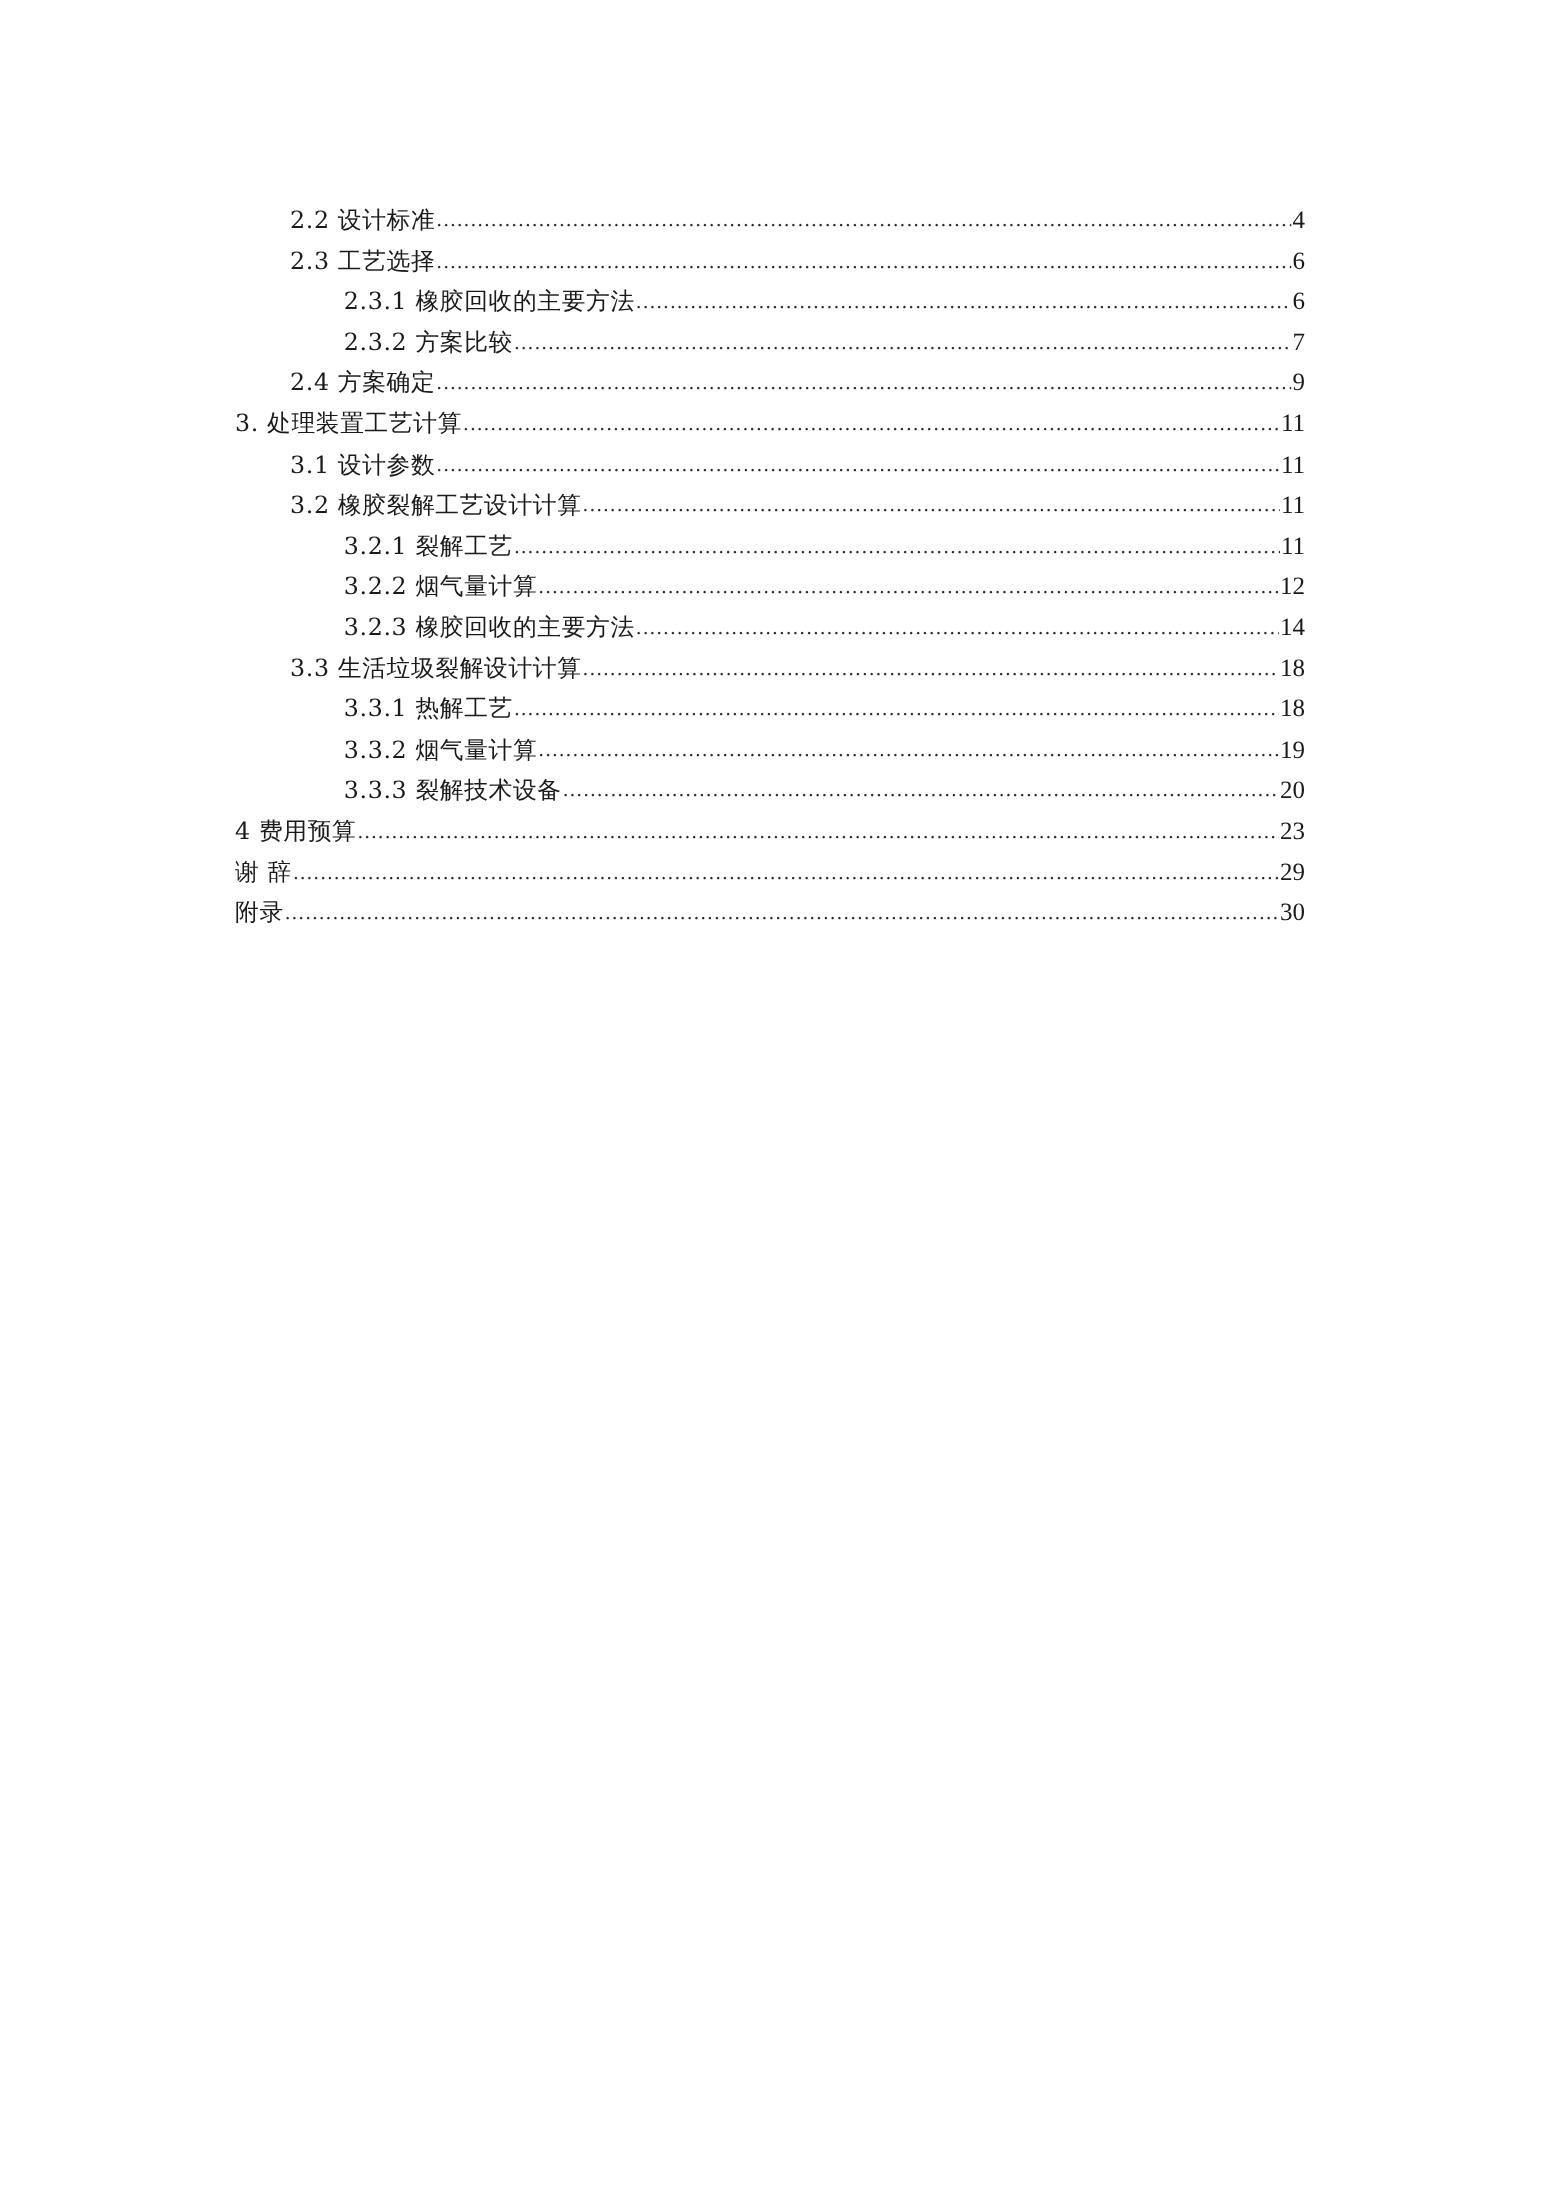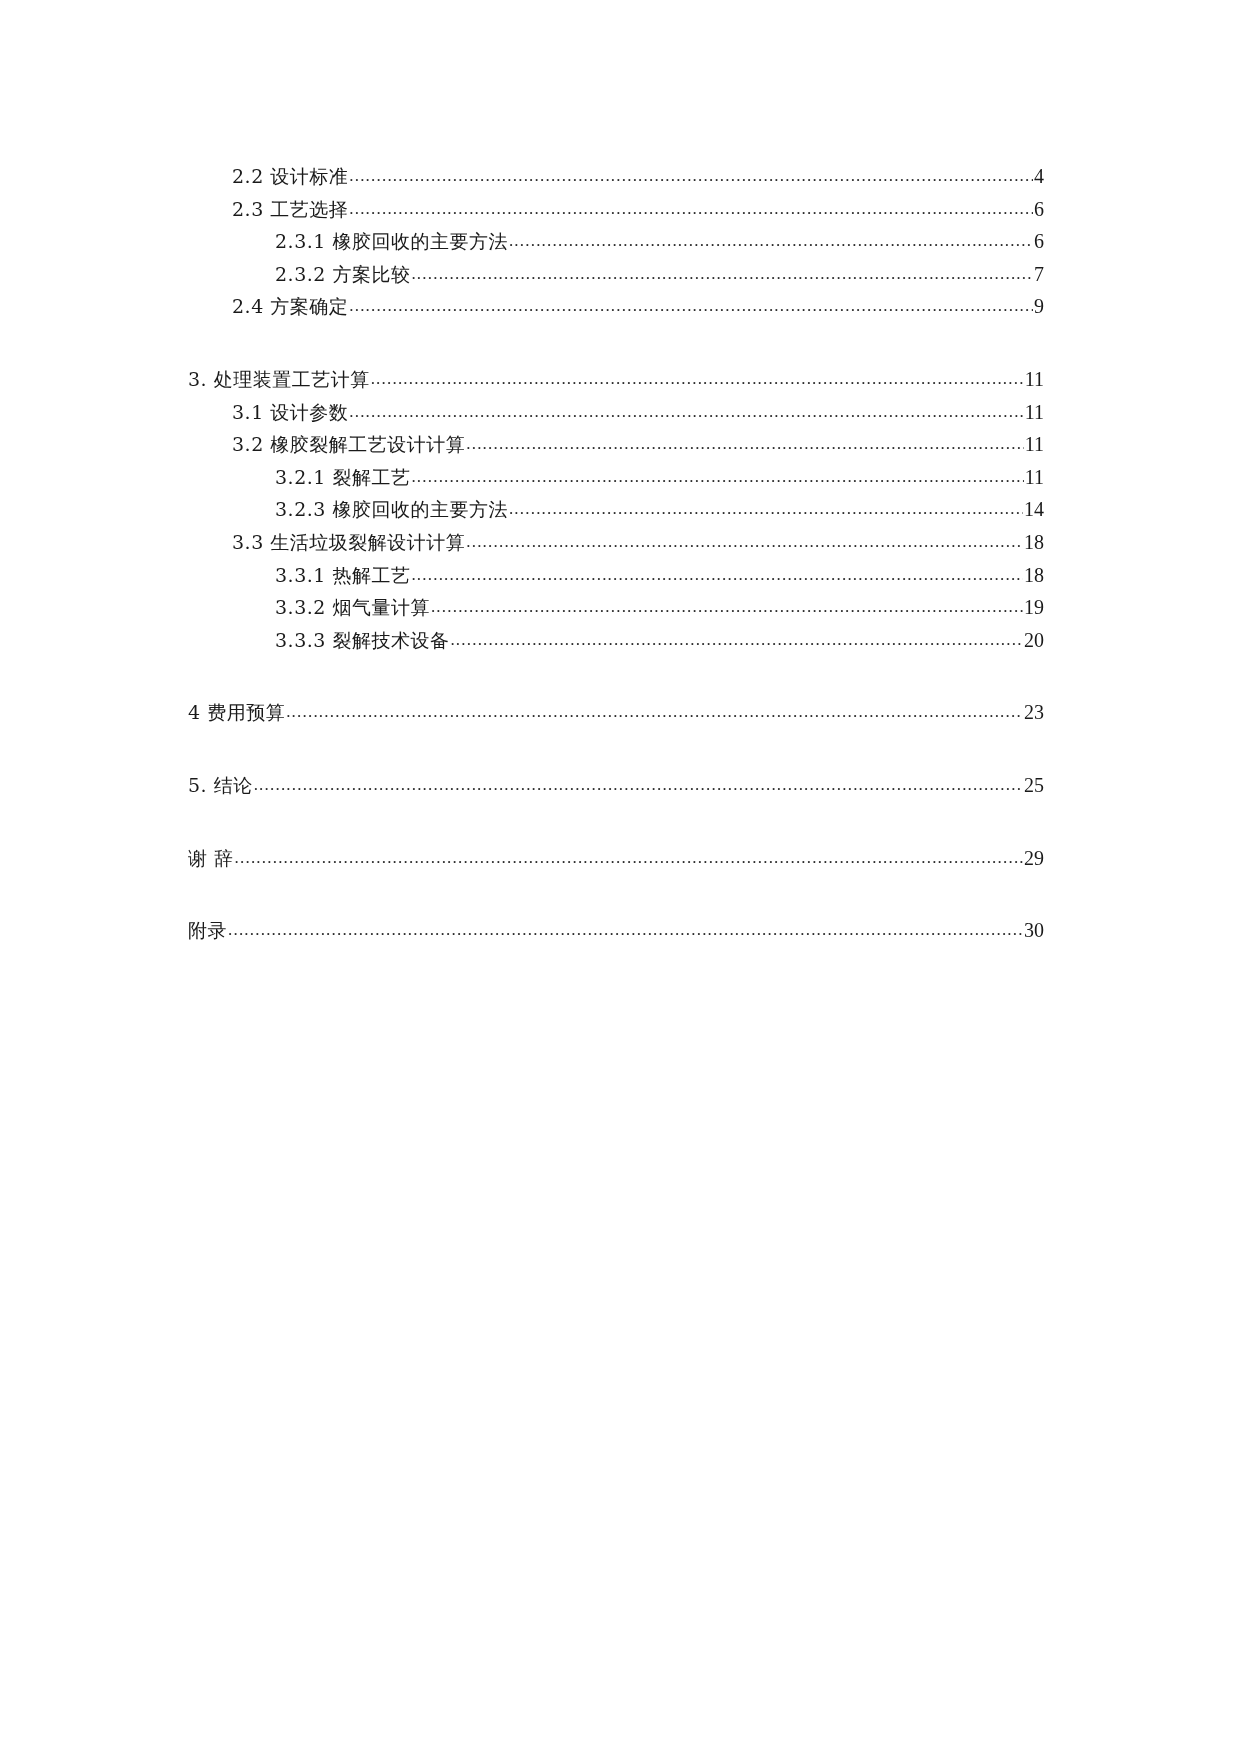--- a/index.html
+++ b/index.html
@@ -22,21 +22,21 @@
       width: 856px;
     }
     .toc-row {
       display: flex;
       align-items: flex-start;
       height: 32.6px;
       line-height: 32.6px;
       font-size: 19px;
       white-space: nowrap;
     }
-    .toc-row.level-0 { padding-left: 0; margin-top: 40px; }
+    .toc-row.level-0 { padding-left: 0; }
     .toc-row.level-1 { padding-left: 44px; }
     .toc-row.level-2 { padding-left: 87px; }
     .toc-title {
       flex: 0 0 auto;
       letter-spacing: 0.5px;
     }
     .toc-leader {
       flex: 1 1 auto;
       overflow: hidden;
       margin: 0 1px;
@@ -98,20 +98,25 @@
     <span class="toc-title">3.2 橡胶裂解工艺设计计算</span>
     <span class="toc-leader"></span>
     <span class="toc-page">11</span>
   </div>
   <div class="toc-row level-2">
     <span class="toc-title">3.2.1 裂解工艺</span>
     <span class="toc-leader"></span>
     <span class="toc-page">11</span>
   </div>
   <div class="toc-row level-2">
+    <span class="toc-title">3.2.2 烟气量计算</span>
+    <span class="toc-leader"></span>
+    <span class="toc-page">12</span>
+  </div>
+  <div class="toc-row level-2">
     <span class="toc-title">3.2.3 橡胶回收的主要方法</span>
     <span class="toc-leader"></span>
     <span class="toc-page">14</span>
   </div>
   <div class="toc-row level-1">
     <span class="toc-title">3.3 生活垃圾裂解设计计算</span>
     <span class="toc-leader"></span>
     <span class="toc-page">18</span>
   </div>
   <div class="toc-row level-2">
@@ -128,25 +133,20 @@
     <span class="toc-title">3.3.3 裂解技术设备</span>
     <span class="toc-leader"></span>
     <span class="toc-page">20</span>
   </div>
   <div class="toc-row level-0">
     <span class="toc-title">4  费用预算</span>
     <span class="toc-leader"></span>
     <span class="toc-page">23</span>
   </div>
   <div class="toc-row level-0">
-    <span class="toc-title">5. 结论</span>
-    <span class="toc-leader"></span>
-    <span class="toc-page">25</span>
-  </div>
-  <div class="toc-row level-0">
     <span class="toc-title">谢 辞</span>
     <span class="toc-leader"></span>
     <span class="toc-page">29</span>
   </div>
   <div class="toc-row level-0">
     <span class="toc-title">附录</span>
     <span class="toc-leader"></span>
     <span class="toc-page">30</span>
   </div>
 </div>

